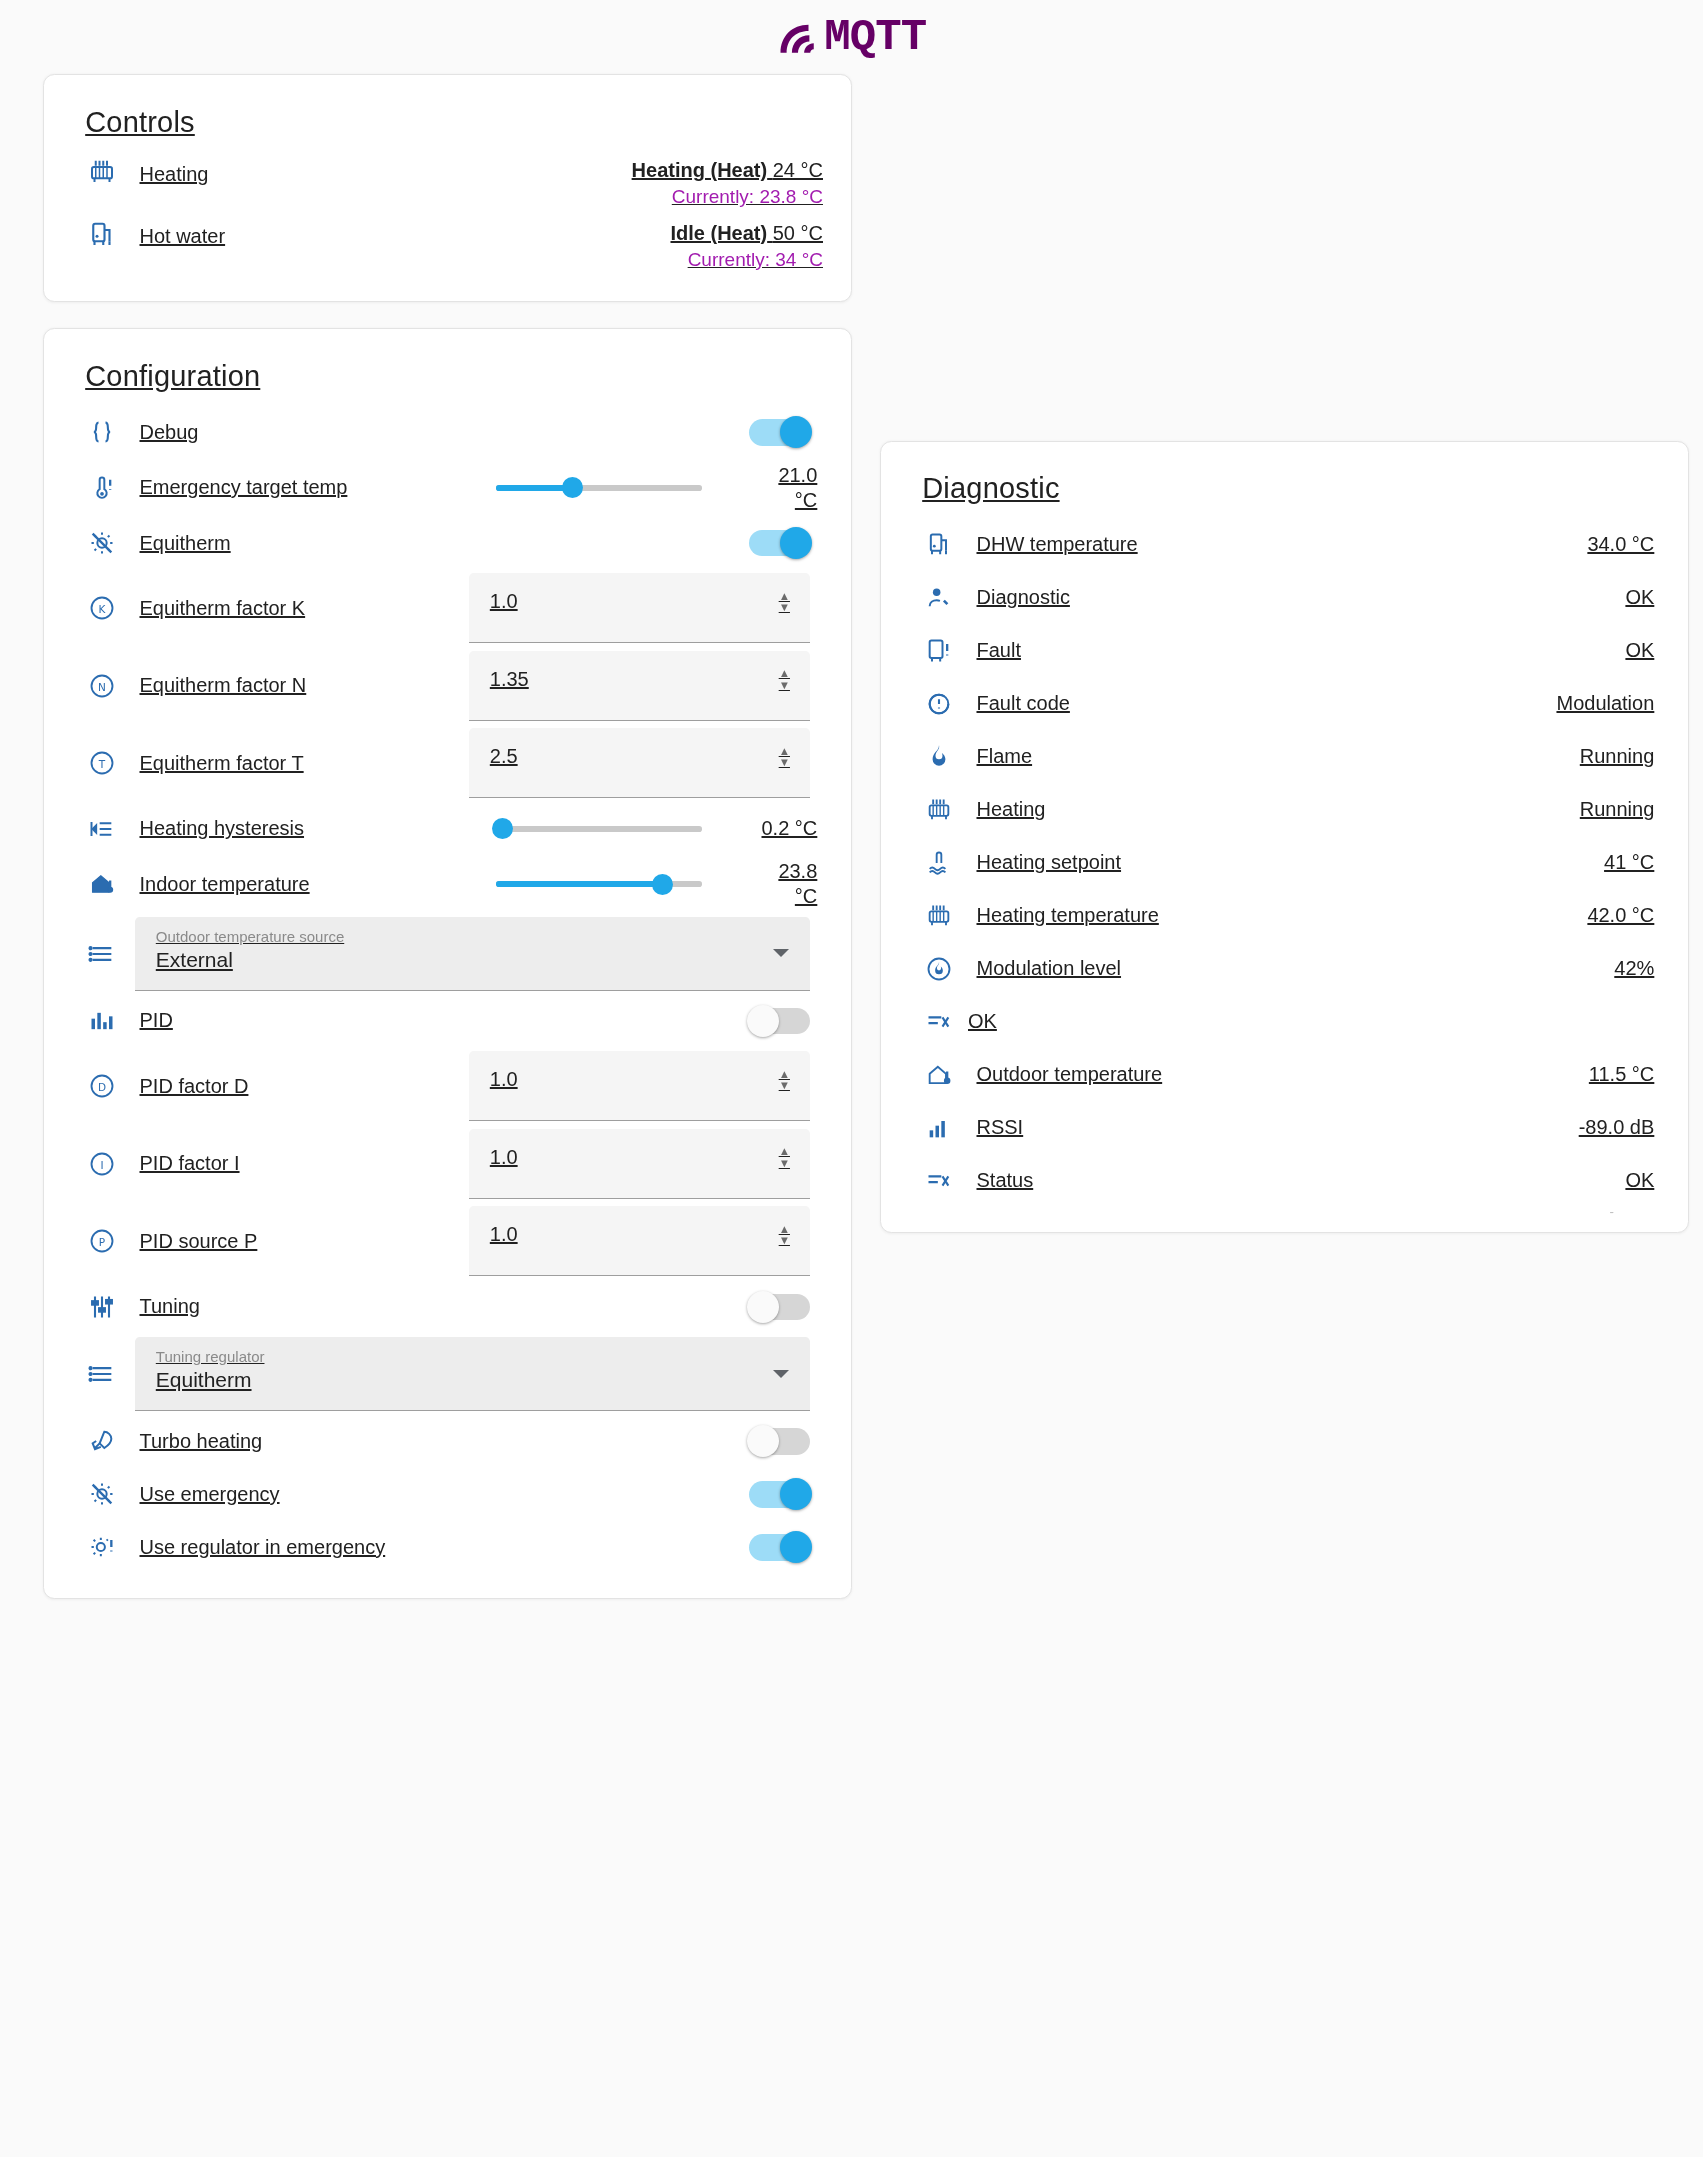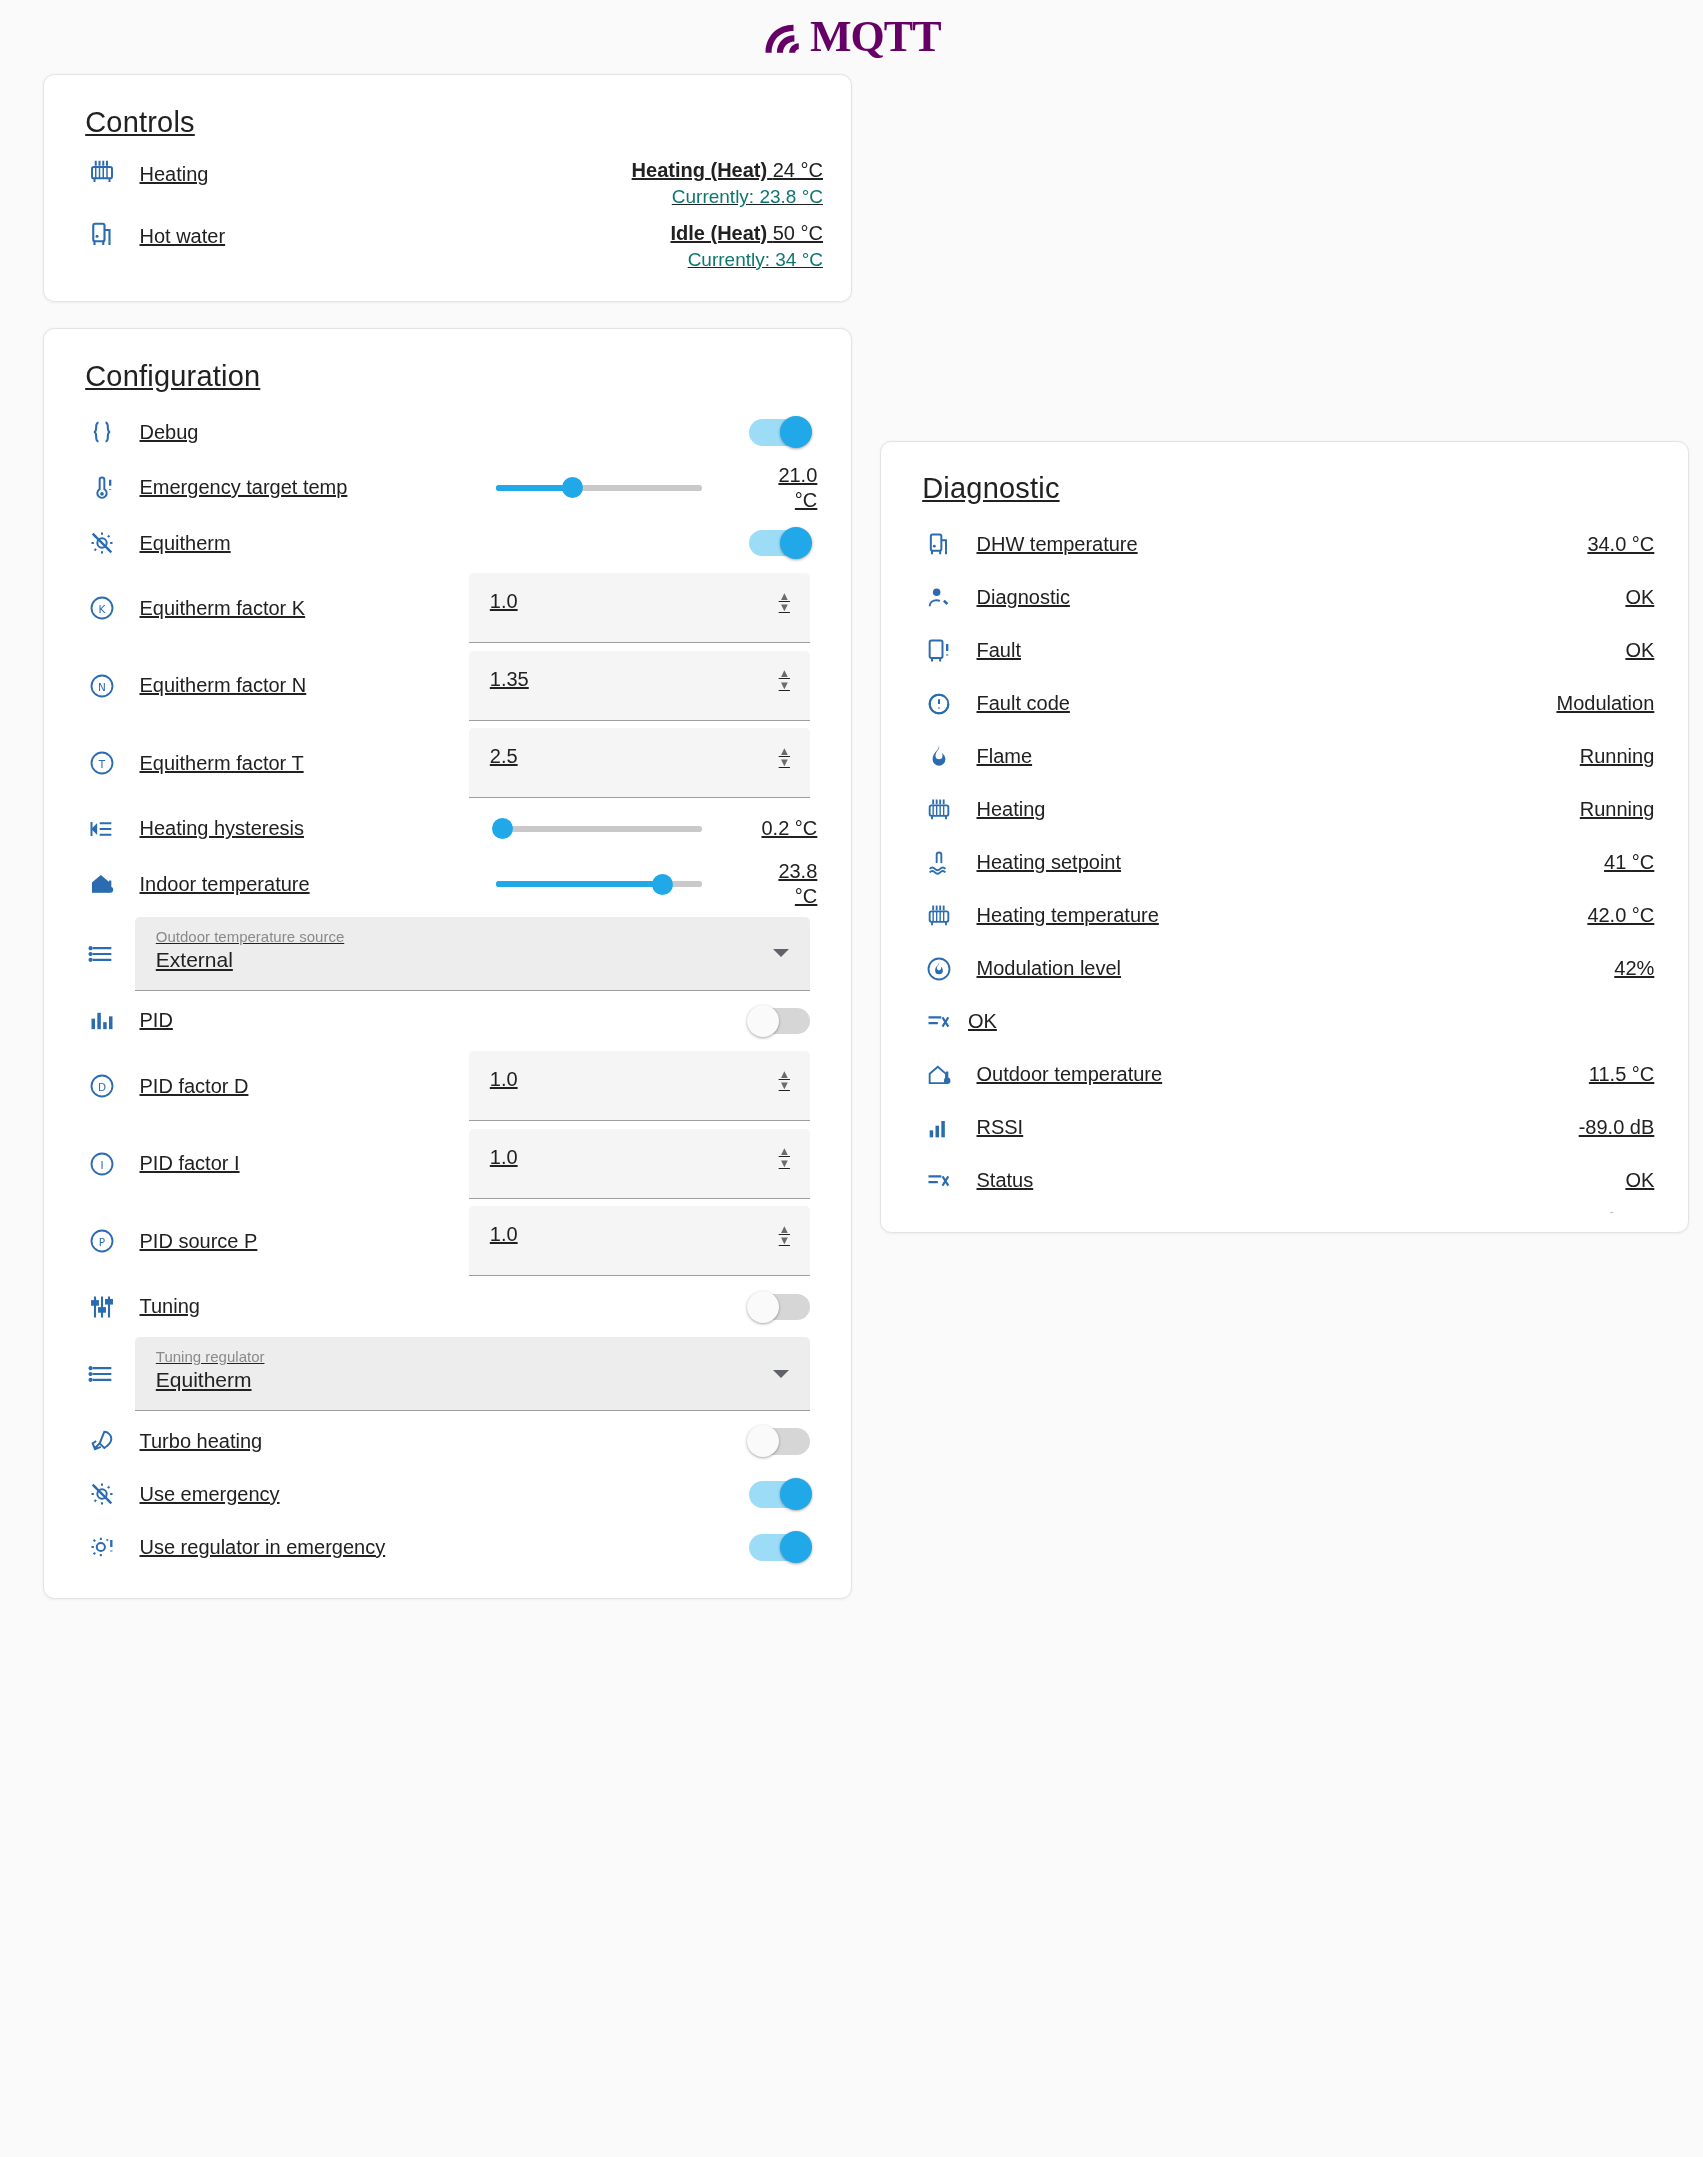--- a/index.html
+++ b/index.html
@@ -26,21 +26,21 @@
     gap: 5.7px;
     color: #660066;
   }
   .brand-mark { width: 42px; height: 42px; display: block; }
   .brand-text {
     font-size: 44px;
     font-weight: bold;
     letter-spacing: -0.9px;
     color: #660066;
     line-height: 1;
-    font-family: Liberation Serif, serif;
+    font-family: Liberation Mono, monospace;
   }
 
   
   .columns {
     display: flex;
     align-items: center;
     gap: 28px;
     padding: 0 24px;
     text-decoration: underline;
   }
@@ -96,21 +96,21 @@
 
   
   .ctrl-row { min-height: 61px; align-items: flex-start; padding-top: 5.7px; }
   .ctrl-label { font-size: 20px; padding-left: 8.5px; flex: 1 1 auto; padding-top: 5.7px; }
   .ctrl-state {
     text-align: right;
     line-height: 1.35;
   }
   .ctrl-state .line1 { font-size: 20px; color: #212121; }
   .ctrl-state .line1 b { font-weight: bold; }
-  .ctrl-state .line2 { font-size: 19px; color: #0f766e; }
+  .ctrl-state .line2 { font-size: 19px; color: #a21caf; }
 
   
   .switch {
     width: 61px; height: 26.5px;
     border-radius: 15px;
     position: relative;
     flex: none;
     margin-right: 13.2px;
   }
   .switch.on { background: #9ddcf7; }

